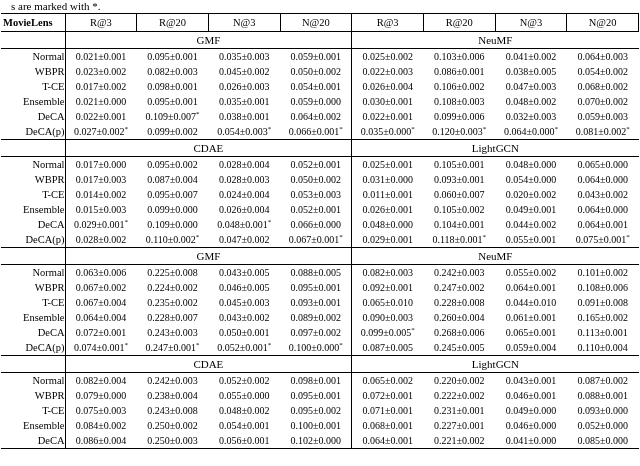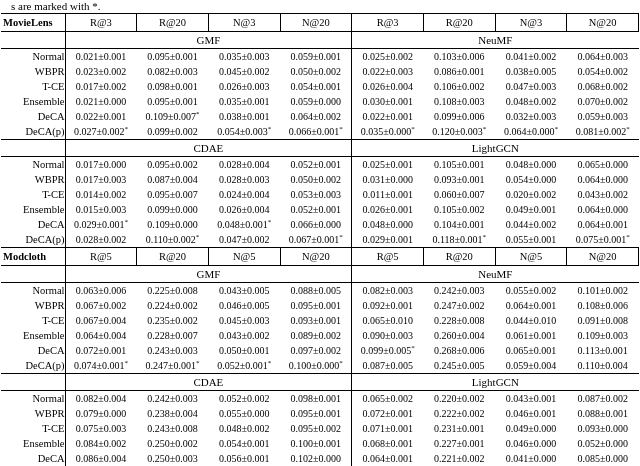--- a/index.html
+++ b/index.html
@@ -209,31 +209,20 @@
           <td class="method-cell col-method">DeCA(p)</td>
           <td class="value-cell">0.028±0.002</td>
           <td class="value-cell bold">0.110±0.002<sup>*</sup></td>
           <td class="value-cell">0.047±0.002</td>
           <td class="value-cell half-end bold">0.067±0.001<sup>*</sup></td>
           <td class="value-cell">0.029±0.001</td>
           <td class="value-cell bold">0.118±0.001<sup>*</sup></td>
           <td class="value-cell bold">0.055±0.001</td>
           <td class="value-cell bold">0.075±0.001<sup>*</sup></td>
         </tr>
-        <tr class="metric-row">
-          <td class="dataset-cell col-method">Modcloth</td>
-          <td class="metric-cell">R@5</td>
-          <td class="metric-cell">R@20</td>
-          <td class="metric-cell">N@5</td>
-          <td class="metric-cell half-end">N@20</td>
-          <td class="metric-cell">R@5</td>
-          <td class="metric-cell">R@20</td>
-          <td class="metric-cell">N@5</td>
-          <td class="metric-cell">N@20</td>
-        </tr>
         <tr class="model-row">
           <td class="col-method"></td>
           <td class="model-cell half-end" colspan="4">GMF</td>
           <td class="model-cell" colspan="4">NeuMF</td>
         </tr>
         <tr class="data-row">
           <td class="method-cell col-method">Normal</td>
           <td class="value-cell">0.063±0.006</td>
           <td class="value-cell">0.225±0.008</td>
           <td class="value-cell">0.043±0.005</td>
@@ -267,21 +256,21 @@
         </tr>
         <tr class="data-row">
           <td class="method-cell col-method">Ensemble</td>
           <td class="value-cell">0.064±0.004</td>
           <td class="value-cell">0.228±0.007</td>
           <td class="value-cell">0.043±0.002</td>
           <td class="value-cell half-end">0.089±0.002</td>
           <td class="value-cell">0.090±0.003</td>
           <td class="value-cell">0.260±0.004</td>
           <td class="value-cell">0.061±0.001</td>
-          <td class="value-cell">0.109±0.003</td>
+          <td class="value-cell">0.165±0.002</td>
         </tr>
         <tr class="data-row">
           <td class="method-cell col-method">DeCA</td>
           <td class="value-cell">0.072±0.001</td>
           <td class="value-cell">0.243±0.003</td>
           <td class="value-cell">0.050±0.001</td>
           <td class="value-cell half-end">0.097±0.002</td>
           <td class="value-cell bold">0.099±0.005<sup>*</sup></td>
           <td class="value-cell bold">0.268±0.006</td>
           <td class="value-cell bold">0.065±0.001</td>

